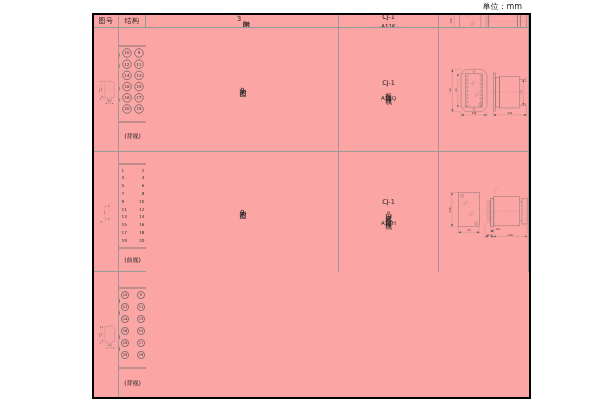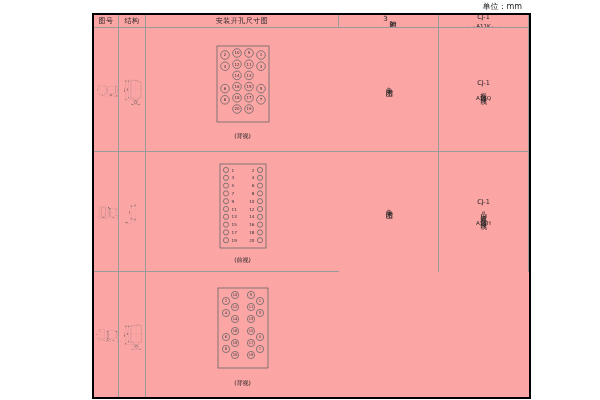--- a/index.html
+++ b/index.html
@@ -35,21 +35,20 @@
 </head>
 <body>
 
 <div class="page">
   <div class="unit">单位：mm</div>
 
   <div class="tbl">
 
     <div class="cell hdr">图号</div>
     <div class="cell hdr">结构</div>
-    <div class="cell hdr">安装开孔尺寸图</div>
 
     <div class="cell figcell">
       <span class="vtext">附图3</span>
     </div>
     <div class="cell structcell">
       <span class="model">CJ-1</span>
       <span class="mount vtext">嵌入式后接线</span>
       <span class="code">A11K</span>
     </div>
     <div class="cell">

